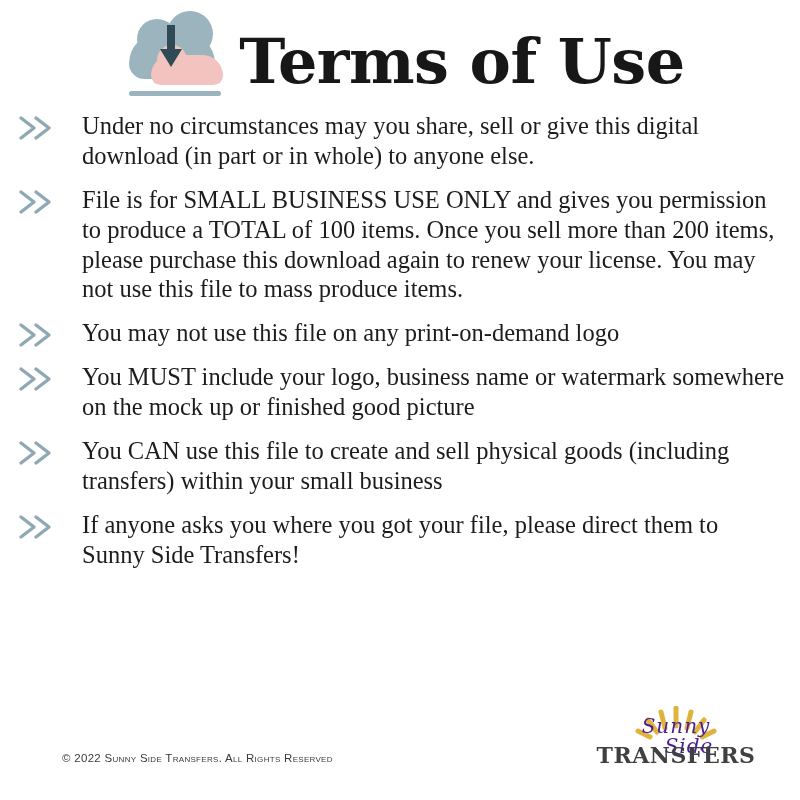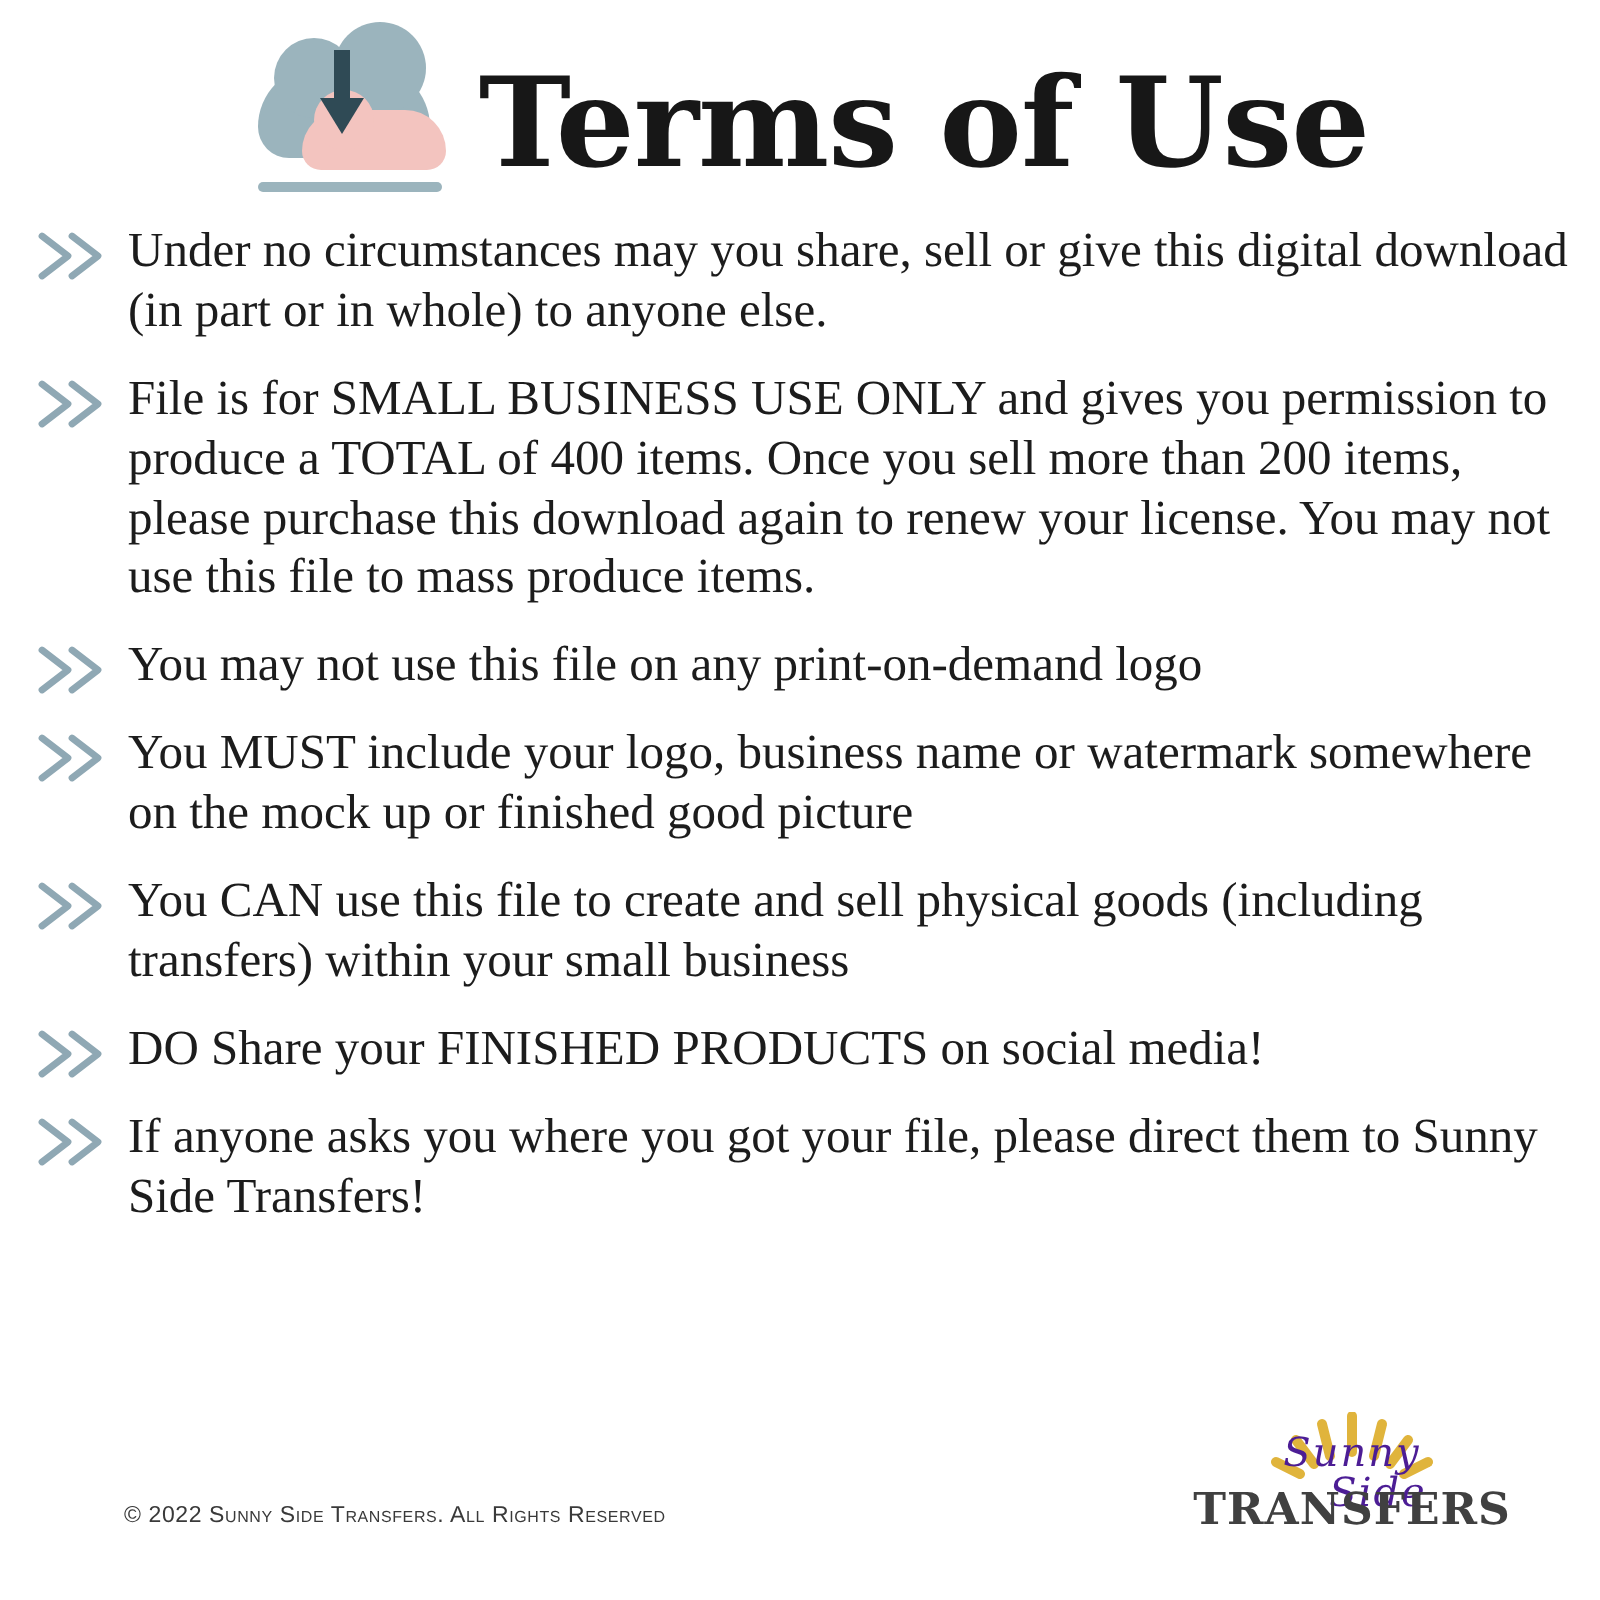--- a/index.html
+++ b/index.html
@@ -132,20 +132,21 @@
     display: flex;
     justify-content: center;
   }
   .chev svg { display: block; }
   .item-text {
     flex: 1 1 auto;
     font-family: "Liberation Serif", serif;
     font-size: 24.5px;
     line-height: 1.22;
     color: #1c1c1c;
+    margin-left: 18px;
   }
 
   
   .footer {
     position: absolute;
     left: 0;
     bottom: 12px;
     width: 800px;
     height: 70px;
   }
@@ -236,21 +237,21 @@
       <div class="item-text">Under no circumstances may you share, sell or give this digital download (in  part or in whole) to anyone else.</div>
     </div>
 
     <div class="item">
       <div class="chev">
         <svg width="38" height="26" viewBox="0 0 38 26">
           <polyline points="3,3 16,13 3,23" fill="none" stroke="#8fa8b4" stroke-width="3.4" stroke-linecap="round" stroke-linejoin="round"></polyline>
           <polyline points="18,3 31,13 18,23" fill="none" stroke="#8fa8b4" stroke-width="3.4" stroke-linecap="round" stroke-linejoin="round"></polyline>
         </svg>
       </div>
-      <div class="item-text">File is for SMALL BUSINESS USE  ONLY and gives you permission to produce a TOTAL of 400 items. Once you sell more than 200 items,  please purchase this download again to renew your license. You may not use this file to mass produce items.</div>
+      <div class="item-text">File is for SMALL BUSINESS USE  ONLY and gives you permission to produce a TOTAL of 100 items. Once you sell more than 200 items,  please purchase this download again to renew your license. You may not use this file to mass produce items.</div>
     </div>
 
     <div class="item">
       <div class="chev">
         <svg width="38" height="26" viewBox="0 0 38 26">
           <polyline points="3,3 16,13 3,23" fill="none" stroke="#8fa8b4" stroke-width="3.4" stroke-linecap="round" stroke-linejoin="round"></polyline>
           <polyline points="18,3 31,13 18,23" fill="none" stroke="#8fa8b4" stroke-width="3.4" stroke-linecap="round" stroke-linejoin="round"></polyline>
         </svg>
       </div>
       <div class="item-text">You may not use this file on any print-on-demand logo</div>
@@ -269,29 +270,20 @@
     <div class="item">
       <div class="chev">
         <svg width="38" height="26" viewBox="0 0 38 26">
           <polyline points="3,3 16,13 3,23" fill="none" stroke="#8fa8b4" stroke-width="3.4" stroke-linecap="round" stroke-linejoin="round"></polyline>
           <polyline points="18,3 31,13 18,23" fill="none" stroke="#8fa8b4" stroke-width="3.4" stroke-linecap="round" stroke-linejoin="round"></polyline>
         </svg>
       </div>
       <div class="item-text">You CAN use this file to create and sell physical goods (including transfers) within your small business</div>
     </div>
 
-    <div class="item">
-      <div class="chev">
-        <svg width="38" height="26" viewBox="0 0 38 26">
-          <polyline points="3,3 16,13 3,23" fill="none" stroke="#8fa8b4" stroke-width="3.4" stroke-linecap="round" stroke-linejoin="round"></polyline>
-          <polyline points="18,3 31,13 18,23" fill="none" stroke="#8fa8b4" stroke-width="3.4" stroke-linecap="round" stroke-linejoin="round"></polyline>
-        </svg>
-      </div>
-      <div class="item-text"> DO Share your FINISHED PRODUCTS on social media!</div>
-    </div>
 
     <div class="item">
       <div class="chev">
         <svg width="38" height="26" viewBox="0 0 38 26">
           <polyline points="3,3 16,13 3,23" fill="none" stroke="#8fa8b4" stroke-width="3.4" stroke-linecap="round" stroke-linejoin="round"></polyline>
           <polyline points="18,3 31,13 18,23" fill="none" stroke="#8fa8b4" stroke-width="3.4" stroke-linecap="round" stroke-linejoin="round"></polyline>
         </svg>
       </div>
       <div class="item-text">If anyone asks you where you got your file, please direct them to Sunny Side Transfers!</div>
     </div>

